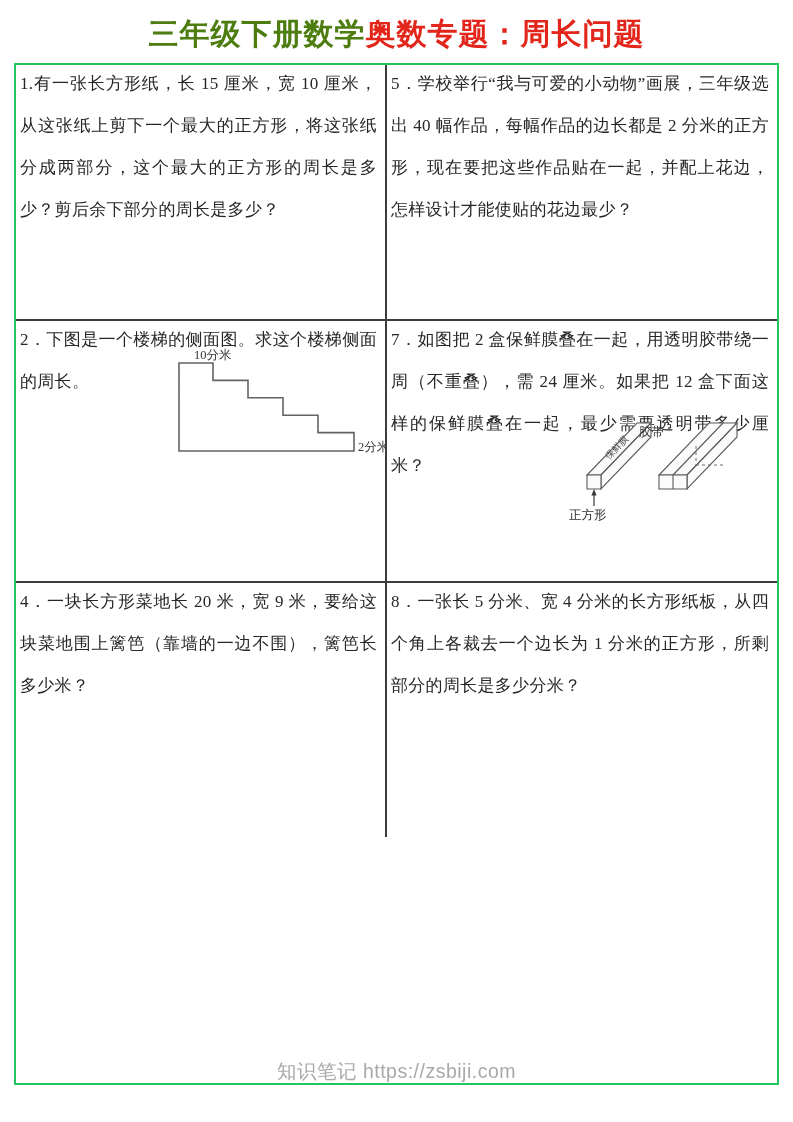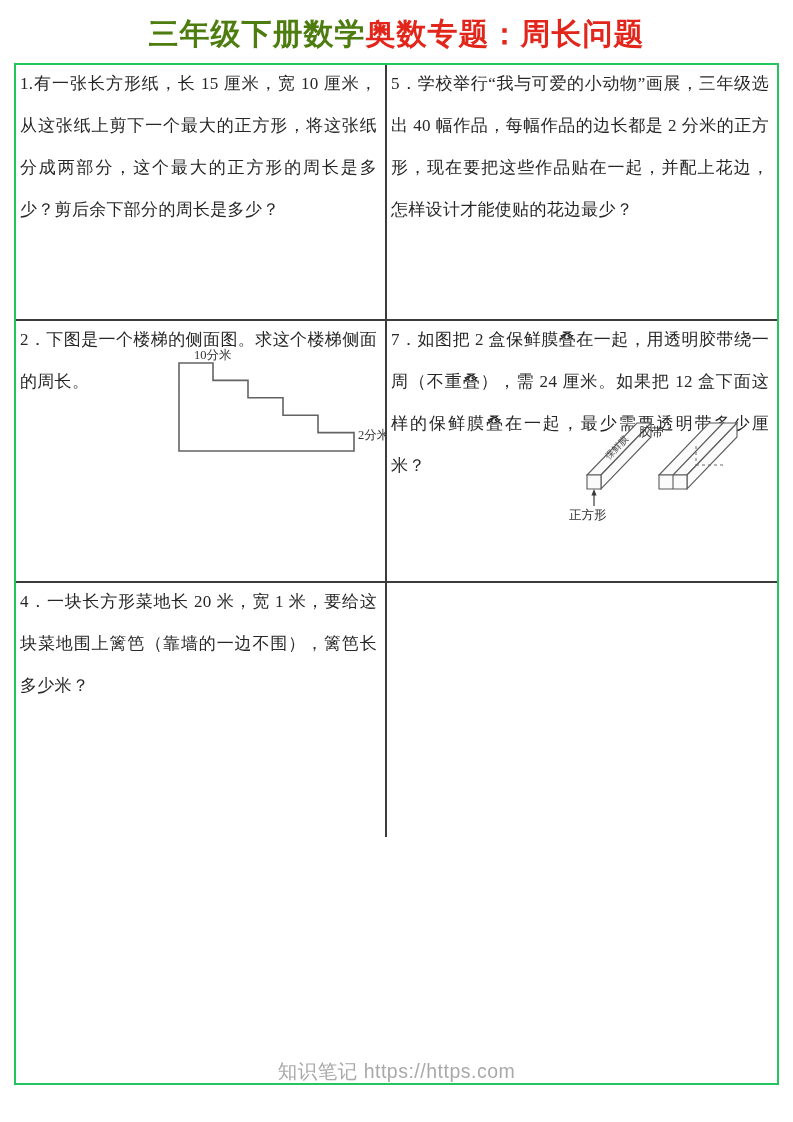--- a/index.html
+++ b/index.html
@@ -75,21 +75,21 @@
       <p class="ptext">5．学校举行“我与可爱的小动物”画展，三年级选出 40 幅作品，每幅作品的边长都是 2 分米的正方形，现在要把这些作品贴在一起，并配上花边，怎样设计才能使贴的花边最少？</p>
     </div>
 
     <div class="cell col-l rb">
       <p class="ptext">2．下图是一个楼梯的侧面图。求这个楼梯侧面的周长。</p>
       <div class="diagram" style="left:148px;top:28px;width:222px;height:110px;">
         <span class="dlabel" style="left:14px;top:-2px;margin-left:16px;">10分米</span>
         <svg style="position:absolute;left:14px;top:13px;" width="177" height="90" viewBox="0 0 177 90">
           <polygon points="1,1 35,1 35,18.4 70,18.4 70,35.8 105,35.8 105,53.2 140,53.2 140,70.6 176,70.6 176,89 1,89" fill="none" stroke="#636363" stroke-width="1.6"></polygon>
         </svg>
-        <span class="dlabel" style="left:194px;top:78px;font-family:Liberation Serif, serif;">2分米</span>
+        <span class="dlabel" style="left:194px;top:90px;font-family:Liberation Serif, serif;">2分米</span>
       </div>
     </div>
 
     <div class="cell rb">
       <p class="ptext">7．如图把 2 盒保鲜膜叠在一起，用透明胶带绕一周（不重叠），需 24 厘米。如果把 12 盒下面这样的保鲜膜叠在一起，最少需要透明带多少厘米？</p>
       <div class="diagram" style="left:182px;top:97px;">
         <svg width="212" height="106" viewBox="0 0 212 106">
 
           <g fill="#fbfbfb" stroke="#5a5a5a" stroke-width="1.1">
             <polygon points="18,57 32,57 82,5 68,5"></polygon>
@@ -113,20 +113,23 @@
           <g stroke="#6a6a6a" stroke-width="1" stroke-dasharray="3,3" fill="none">
             <line x1="127" y1="28" x2="127" y2="47"></line>
             <line x1="127" y1="47" x2="157" y2="47"></line>
           </g>
           <text x="70" y="18" font-size="12.5" fill="#2e2e2e" font-family="Liberation Serif, DejaVu Serif, serif">胶带</text>
         </svg>
       </div>
     </div>
 
     <div class="cell col-l">
-      <p class="ptext">4．一块长方形菜地长 20 米，宽 1 米，要给这块菜地围上篱笆（靠墙的一边不围），篱笆长多少米？</p>
+      <p class="ptext">4．一块长方形菜地长 20 米，宽 9 米，要给这块菜地围上篱笆（靠墙的一边不围），篱笆长多少米？</p>
+    </div>
+    <div class="cell">
+      <p class="ptext">8．一张长 5 分米、宽 4 分米的长方形纸板，从四个角上各裁去一个边长为 1 分米的正方形，所剩部分的周长是多少分米？</p>
     </div>
 
   </div>
 
-  <div class="footer">知识笔记 https://https.com</div>
+  <div class="footer">知识笔记 https://zsbiji.com</div>
 
 </div>
 
 </body></html>

